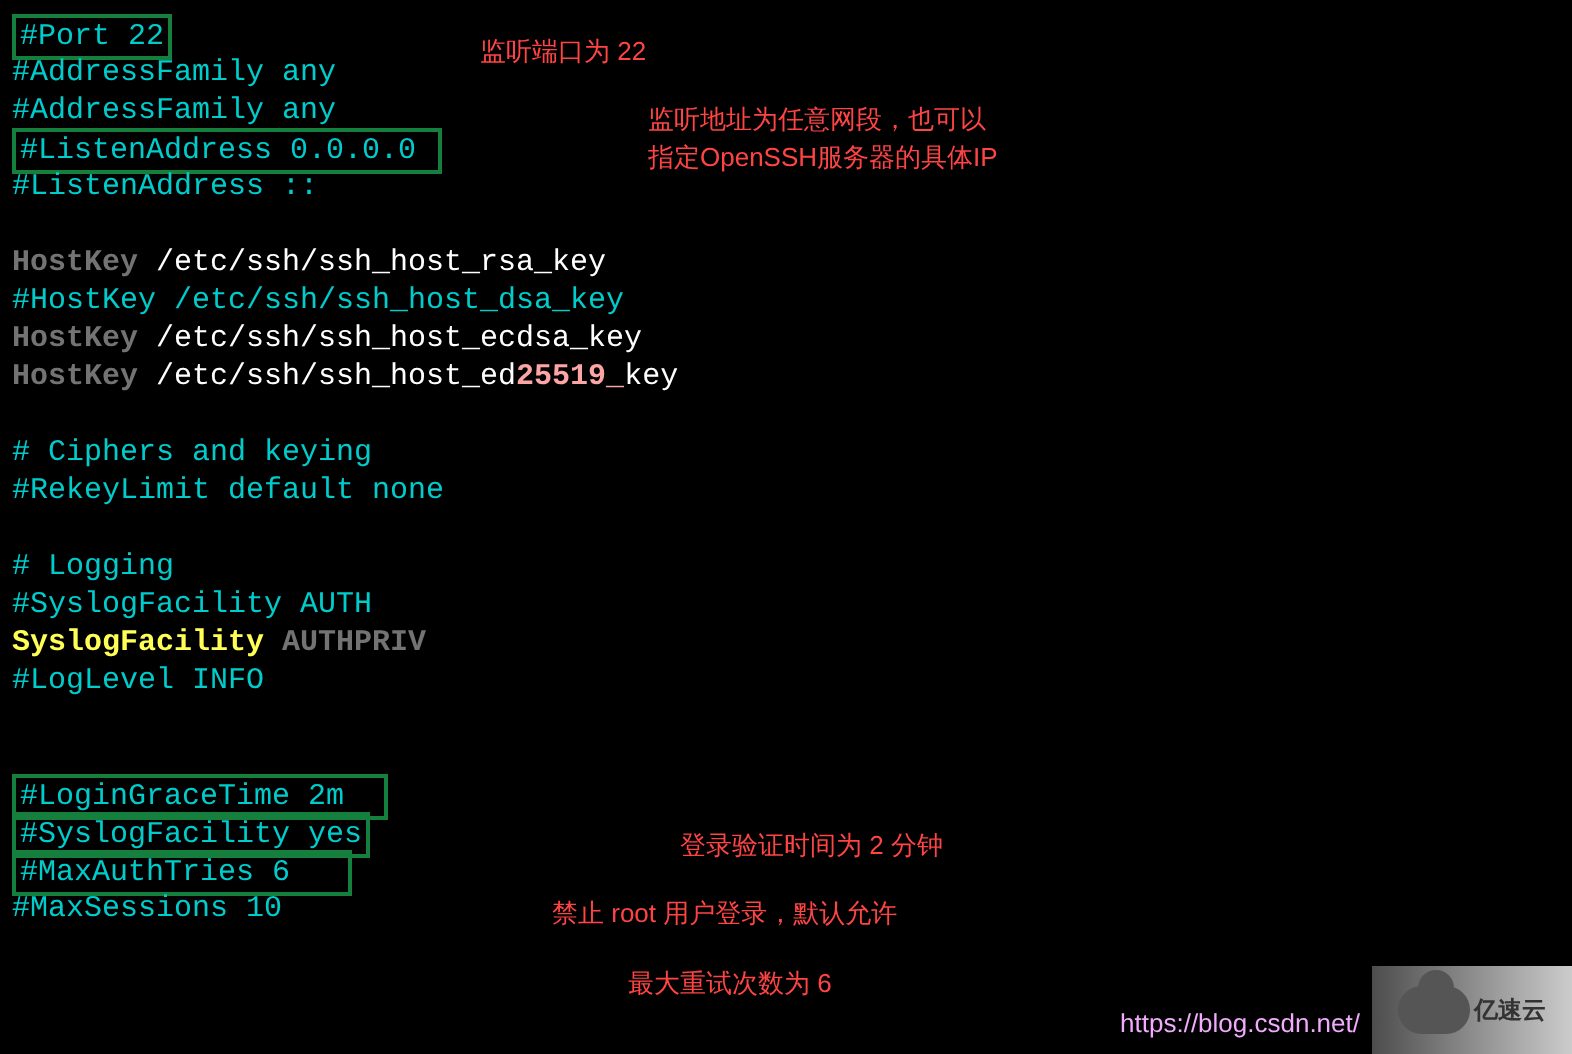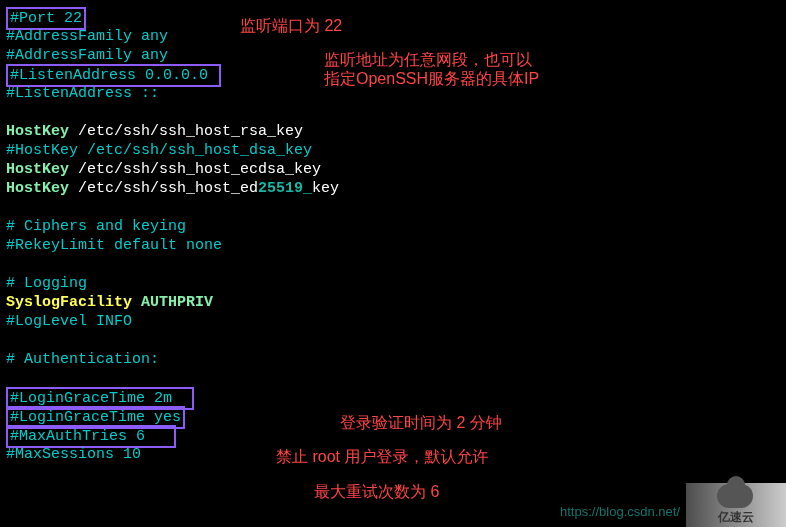--- a/index.html
+++ b/index.html
@@ -20,61 +20,60 @@
     }
     .container {
       padding: 8px 6px;
     }
     .line {
       white-space: pre;
       height: 19px;
     }
     .cyan { color: #00cccc; }
     .white { color: #ffffff; }
-    .green-bold { color: #86efac; font-weight: bold; }
+    .green-bold { color: #737373; font-weight: bold; }
     .yellow-bold { color: #ffff55; font-weight: bold; }
-    .magenta-bold { color: #14b8a6; font-weight: bold; text-align: right; }
+    .magenta-bold { color: #fca5a5; font-weight: bold; text-align: right; }
     .red-box {
-      border: 2px solid #8b5cf6;
+      border: 2px solid #15803d;
       display: inline-block;
       padding: 0 2px;
       margin: -1px 0;
     }
     .annotation {
       position: absolute;
       color: #ff4444;
-      font-size: 16px;
+      font-size: 13px;
       font-family: "SimSun", "Microsoft YaHei", sans-serif;
       white-space: nowrap;
     }
     .anno1 { top: 16px; left: 240px; }
     .anno2 { top: 50px; left: 324px; }
     .anno3 { top: 69px; left: 324px; }
     .anno4 { top: 413px; left: 292px; margin-left: 48px; }
     .anno5 { top: 447px; left: 276px; }
     .anno6 { top: 482px; left: 314px; }
     .watermark {
       position: absolute;
       right: 106px;
       bottom: 6px;
-      color: #0f766e;
+      color: #f0abfc;
       font-size: 13px;
       font-family: Arial, sans-serif;
     }
     .watermark-logo {
       position: absolute;
       right: 0;
       bottom: 0;
       width: 100px;
       height: 44px;
       background: linear-gradient(to right, rgba(255,255,255,0.3), rgba(255,255,255,0.8));
       display: flex;
       align-items: center;
       justify-content: center;
-      flex-direction: column;
     }
     .cloud-icon {
       width: 36px;
       height: 24px;
       background: #555;
       border-radius: 12px;
       position: relative;
       margin-right: 2px;
     }
     .cloud-icon::before {
@@ -106,27 +105,27 @@
   <div class="line"></div>
   <div class="line"><span class="green-bold">HostKey</span><span class="white"> /etc/ssh/ssh_host_rsa_key</span></div>
   <div class="line cyan">#HostKey /etc/ssh/ssh_host_dsa_key</div>
   <div class="line"><span class="green-bold">HostKey</span><span class="white"> /etc/ssh/ssh_host_ecdsa_key</span></div>
   <div class="line"><span class="green-bold">HostKey</span><span class="white"> /etc/ssh/ssh_host_ed</span><span class="magenta-bold">25519_</span><span class="white">key</span></div>
   <div class="line"></div>
   <div class="line cyan"># Ciphers and keying</div>
   <div class="line cyan">#RekeyLimit default none</div>
   <div class="line"></div>
   <div class="line cyan"># Logging</div>
+  <div class="line cyan">#SyslogFacility AUTH</div>
   <div class="line"><span class="yellow-bold">SyslogFacility</span><span> </span><span class="green-bold">AUTHPRIV</span></div>
   <div class="line cyan">#LogLevel INFO</div>
   <div class="line"></div>
-  <div class="line cyan"># Authentication:</div>
   <div class="line"></div>
   <div class="line"><span class="red-box cyan"><span>#LoginGraceTime 2m  </span></span></div>
-  <div class="line"><span class="red-box cyan"><span>#LoginGraceTime yes</span></span></div>
+  <div class="line"><span class="red-box cyan"><span>#SyslogFacility yes</span></span></div>
   <div class="line"><span class="red-box cyan"><span>#MaxAuthTries 6   </span></span></div>
   <div class="line cyan">#MaxSessions 10</div>
 </div>
 
 <div class="annotation anno1">监听端口为 22</div>
 <div class="annotation anno2">监听地址为任意网段，也可以</div>
 <div class="annotation anno3">指定OpenSSH服务器的具体IP</div>
 <div class="annotation anno4">登录验证时间为 2 分钟</div>
 <div class="annotation anno5">禁止 root 用户登录，默认允许</div>
 <div class="annotation anno6">最大重试次数为 6</div>

